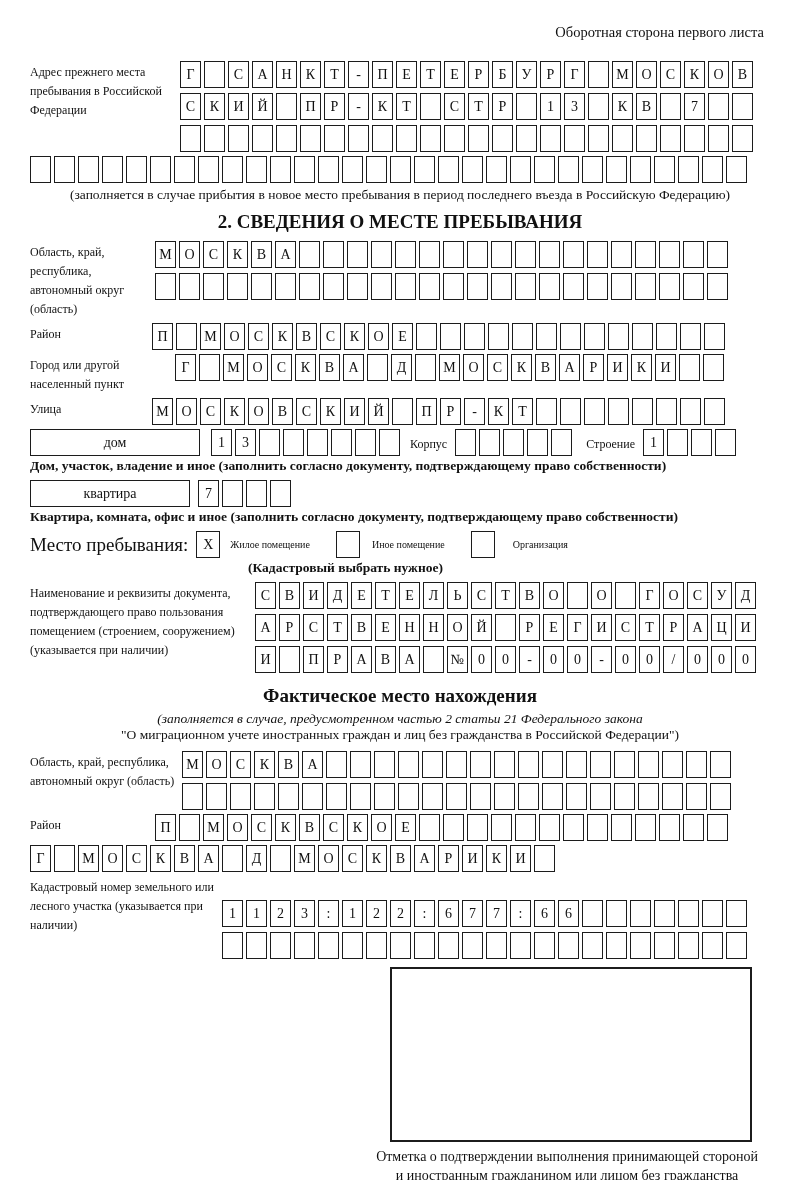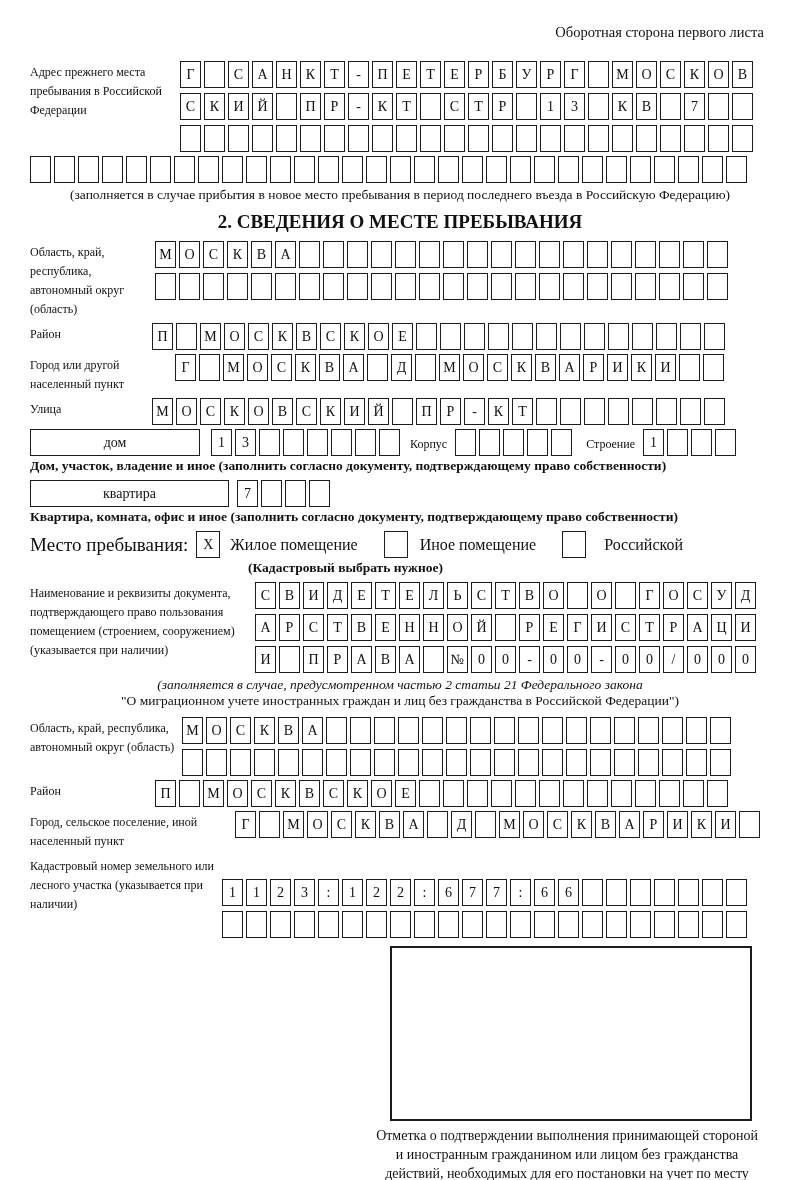--- a/index.html
+++ b/index.html
@@ -27,21 +27,21 @@
     box-sizing:border-box;border:1.6px solid #1c1c1c;height:27px;
     display:flex;align-items:center;justify-content:center;font-size:14px;background:#fff;
   }
   .inline-row{display:flex;align-items:center;margin-bottom:2px;}
   .note-left{font-size:13.5px;margin:2px 0 6px;font-weight:bold;}
   .chkbox{
     box-sizing:border-box;width:24px;height:27px;border:1.6px solid #1c1c1c;
     display:flex;align-items:center;justify-content:center;font-size:14px;background:#fff;
   }
   .stay-label{font-size:19px;}
-  .opt-label{font-size:16px;}
+  .opt-label{font-size:10px;}
   .stamp-wrap{margin-left:360px;width:370px;margin-top:8px;}
   .stamp-box{box-sizing:border-box;width:362px;height:175px;border:2px solid #1c1c1c;background:#fff;}
   .stamp-caption{width:382px;margin-left:-14px;text-align:center;font-size:14px;line-height:19px;margin-top:5px;}
   .mt6{margin-top:6px;}
 </style>
 </head>
 <body>
 
 <div class="page">
 
@@ -337,38 +337,38 @@
     <div class="cellrow">
         <span class="cell">1</span>
         <span class="cell"></span>
         <span class="cell"></span>
         <span class="cell"></span>
       </div>
   </div>
   <div class="note-left">Дом, участок, владение и иное (заполнить согласно документу, подтверждающему право собственности)</div>
 
   <div class="inline-row">
-    <div class="widebox" style="width:199px;">квартира</div>
+    <div class="widebox" style="width:160px;">квартира</div>
     <div class="cellrow" style="margin-left:8px;">
         <span class="cell">7</span>
         <span class="cell"></span>
         <span class="cell"></span>
         <span class="cell"></span>
       </div>
   </div>
   <div class="note-left">Квартира, комната, офис и иное (заполнить согласно документу, подтверждающему право собственности)</div>
 
   <div class="inline-row">
     <div class="stay-label">Место пребывания:</div>
     <div class="chkbox" style="margin-left:8px;">X</div>
     <div class="opt-label" style="margin-left:10px;">Жилое помещение</div>
     <div class="chkbox" style="margin-left:26px;"></div>
     <div class="opt-label" style="margin-left:12px;">Иное помещение</div>
     <div class="chkbox" style="margin-left:26px;"></div>
-    <div class="opt-label" style="margin-left:18px;">Российской</div>
+    <div class="opt-label" style="margin-left:18px;">Организация</div>
   </div>
   <div class="note-left" style="margin-left:218px;">(Кадастровый выбрать нужное)</div>
 
   <div class="field mt6">
     <div class="flabel w225">Наименование и реквизиты документа, подтверждающего право пользования помещением (строением, сооружением) (указывается при наличии)</div>
     <div class="cellrows">
       <div class="cellrow">
           <span class="cell">С</span>
           <span class="cell">В</span>
           <span class="cell">И</span>
@@ -433,20 +433,21 @@
           <span class="cell">0</span>
           <span class="cell">0</span>
           <span class="cell">/</span>
           <span class="cell">0</span>
           <span class="cell">0</span>
           <span class="cell">0</span>
         </div>
     </div>
   </div>
 
+  <div class="sec-title" style="margin-top:12px;margin-bottom:4px;">Фактическое место нахождения</div>
   <div class="note-center" style="margin:2px 0 0;font-style:italic;">(заполняется в случае, предусмотренном частью 2 статьи 21 Федерального закона</div>
   <div class="note-center" style="margin:0 0 8px;">"О миграционном учете иностранных граждан и лиц без гражданства в Российской Федерации")</div>
 
   <div class="field">
     <div class="flabel w152">Область, край, республика, автономный округ (область)</div>
     <div class="cellrows">
       <div class="cellrow">
           <span class="cell">М</span>
           <span class="cell">О</span>
           <span class="cell">С</span>
@@ -523,21 +524,20 @@
         <span class="cell"></span>
         <span class="cell"></span>
         <span class="cell"></span>
         <span class="cell"></span>
         <span class="cell"></span>
         <span class="cell"></span>
       </div>
   </div>
 
   <div class="field">
-    <div class="flabel w205">Город, сельское поселение, иной населенный пункт</div>
     <div class="cellrow">
         <span class="cell">Г</span>
         <span class="cell"></span>
         <span class="cell">М</span>
         <span class="cell">О</span>
         <span class="cell">С</span>
         <span class="cell">К</span>
         <span class="cell">В</span>
         <span class="cell">А</span>
         <span class="cell"></span>

